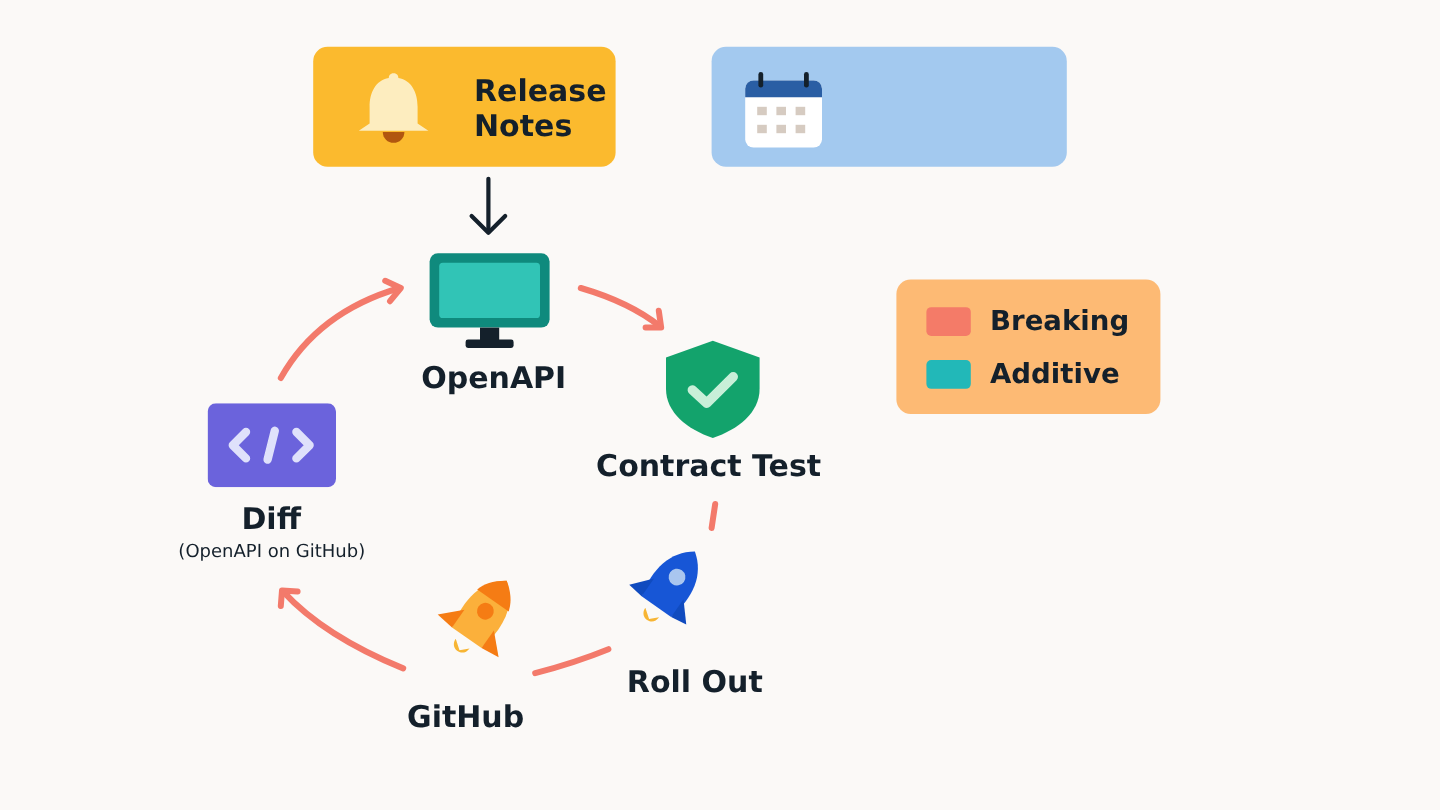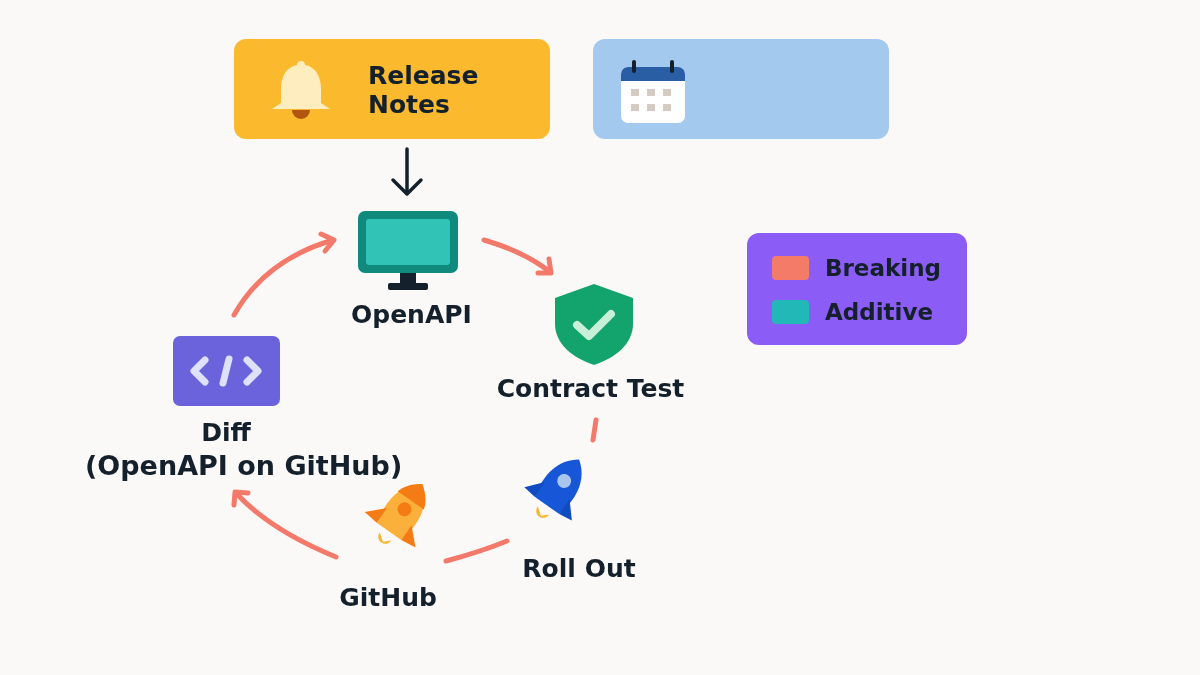--- a/index.html
+++ b/index.html
@@ -1,27 +1,27 @@
 <!DOCTYPE html>
 <html><head>
 <meta charset="utf-8">
 <style>
   html, body { margin:0; padding:0; }
   body { width:1200px; height:675px; background:#fbf9f7; position:relative; overflow:hidden;
          font-family:"DejaVu Sans", "Liberation Sans", sans-serif; color:#14202b; }
   .card { position:absolute; border-radius:12px; display:flex; align-items:center; }
   .card .label { font-weight:bold; font-size:25px; line-height:29px; }
-  #release { left:234px; top:39px; width:316px; height:100px; background:#fbba2e; }
+  #release { left:261px; top:39px; width:252px; height:100px; background:#fbba2e; }
   #release .label { position:absolute; left:134px; top:22px; }
   #deprec { left:593px; top:39px; width:296px; height:100px; background:#a3c9ef; }
   #deprec .label { position:absolute; left:105px; top:22px; font-size:24px; }
   .node-label { position:absolute; font-weight:bold; font-size:25px; text-align:center; white-space:nowrap; }
-  .sub-label { position:absolute; font-weight:bold; font-size:27px; text-align:center; white-space:nowrap; }
+  .sub-label { position:absolute; font-weight:normal; font-size:15px; text-align:center; white-space:nowrap; }
   svg.overlay { position:absolute; left:0; top:0; }
-  .legend { position:absolute; left:747px; top:233px; width:220px; height:112px; background:#8b5cf6; border-radius:12px;text-decoration:underline; }
+  .legend { position:absolute; left:747px; top:233px; width:220px; height:112px; background:#fdba74; border-radius:12px;text-decoration:underline; }
   .legend-item { position:absolute; left:25px; display:flex; align-items:center; }
   .swatch { width:37px; height:24px; border-radius:4px; margin-right:16px; }
   .legend-text { font-weight:bold; font-size:23px; }
 </style>
 </head>
 <body>
 
 <div class="card" id="release">
   <svg style="position:absolute;left:32px;top:18px" width="70" height="68" viewBox="0 0 70 68">
     <path d="M35 4 c-3 0-4 2-4 4 C20 10 15 20 15 32 L15 46 L6 52 L64 52 L55 46 L55 32 C55 20 50 10 39 8 C39 6 38 4 35 4 Z" fill="#fdedbf"></path>

